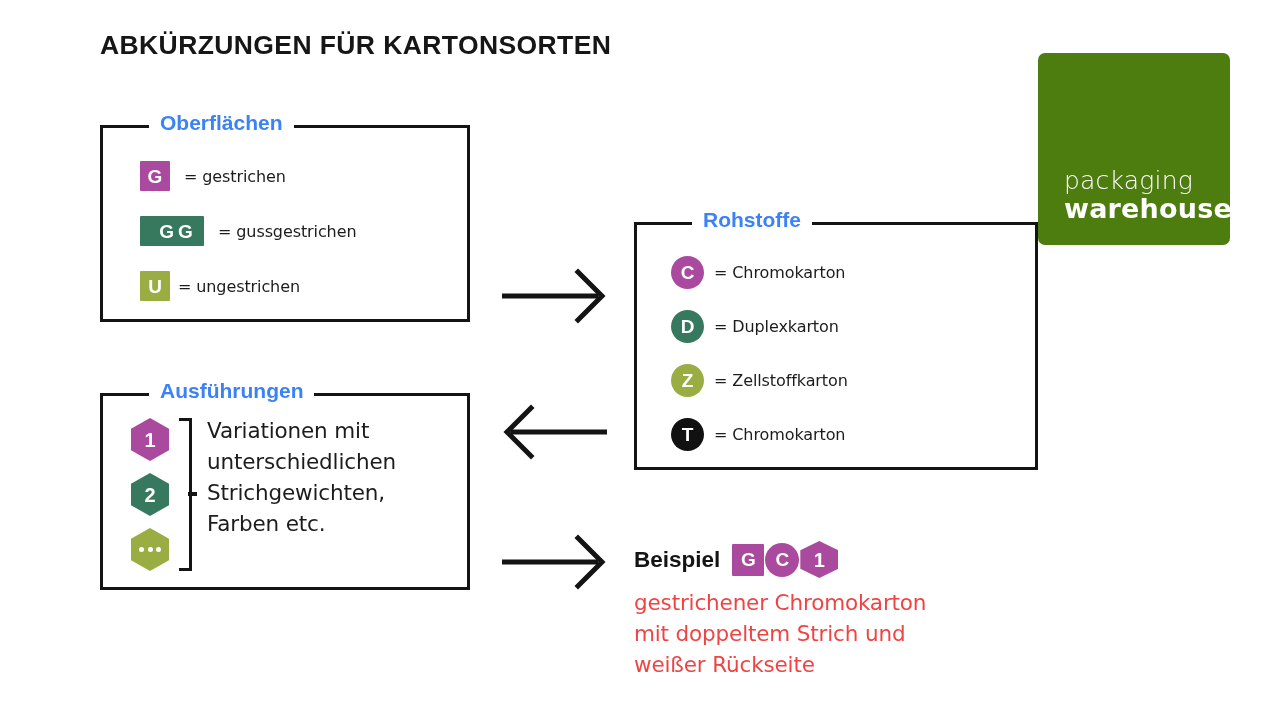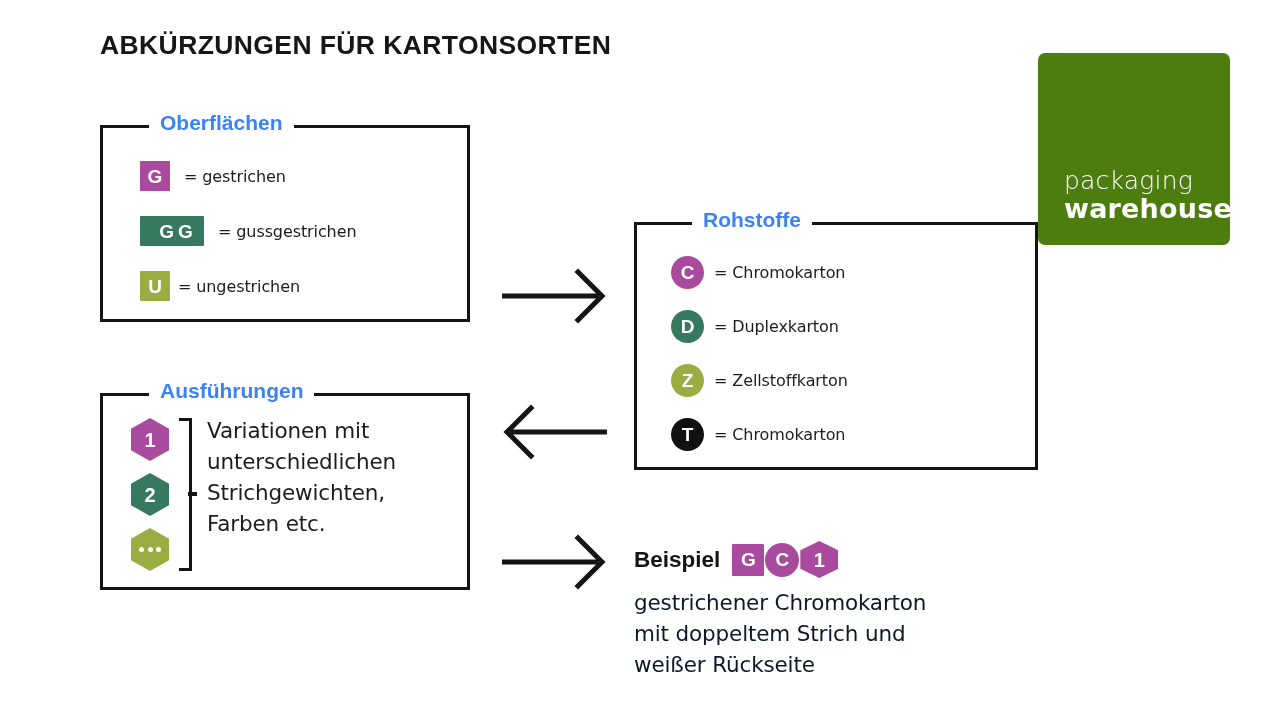--- a/index.html
+++ b/index.html
@@ -111,21 +111,21 @@
     font-size:22.5px;font-weight:bold;color:#141414;
     white-space:nowrap;
   }
   .example-head .lead{margin-right:12px;}
   .example-head .badge.sq{width:32px;height:32px;}
   .example-head .badge.circ{width:34px;height:34px;margin-left:1px;}
   .example-head .badge.hex{width:38px;height:37px;margin-left:1px;}
   .example-body{
     margin-top:9px;
     font-family:"DejaVu Sans", sans-serif;
-    font-size:21.5px;line-height:31px;color:#0f172a;
+    font-size:21.5px;line-height:31px;color:#ef4444;
     white-space:pre-line;letter-spacing:-0.15px;
   }
 
   
   .logo{
     position:absolute;
     border-radius:7px;
     box-sizing:border-box;
     display:flex;flex-direction:column;justify-content:flex-end;
     padding:0 0 22px 26px;

